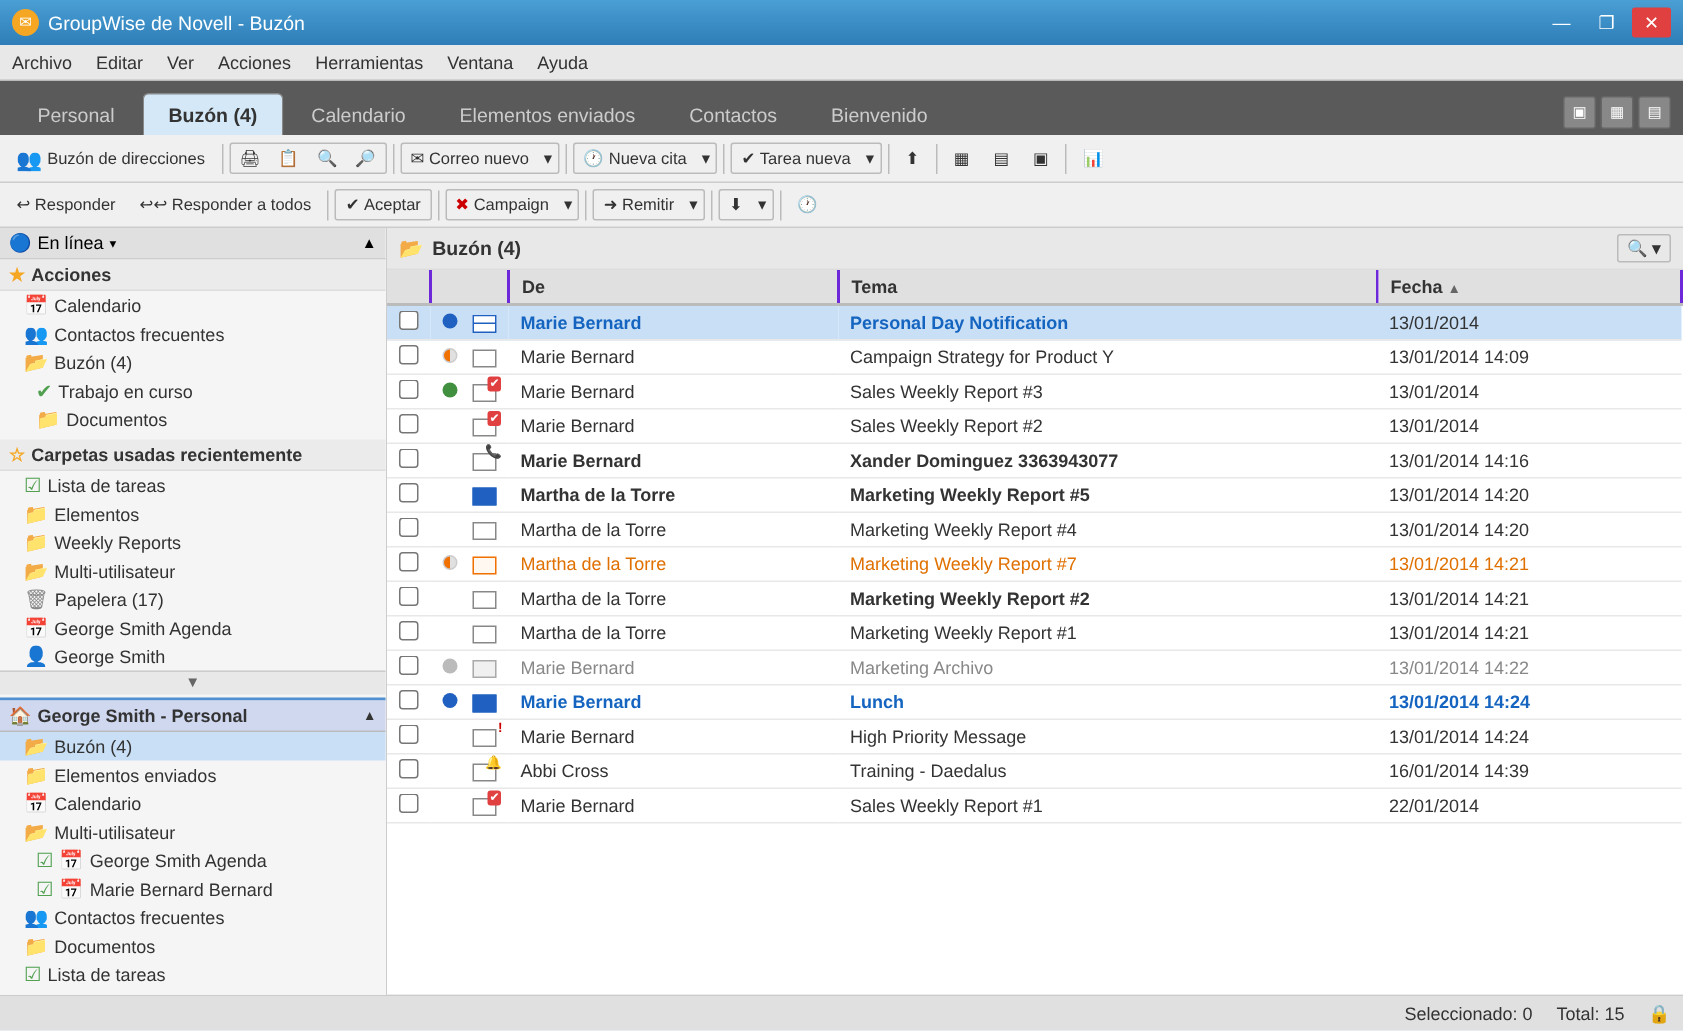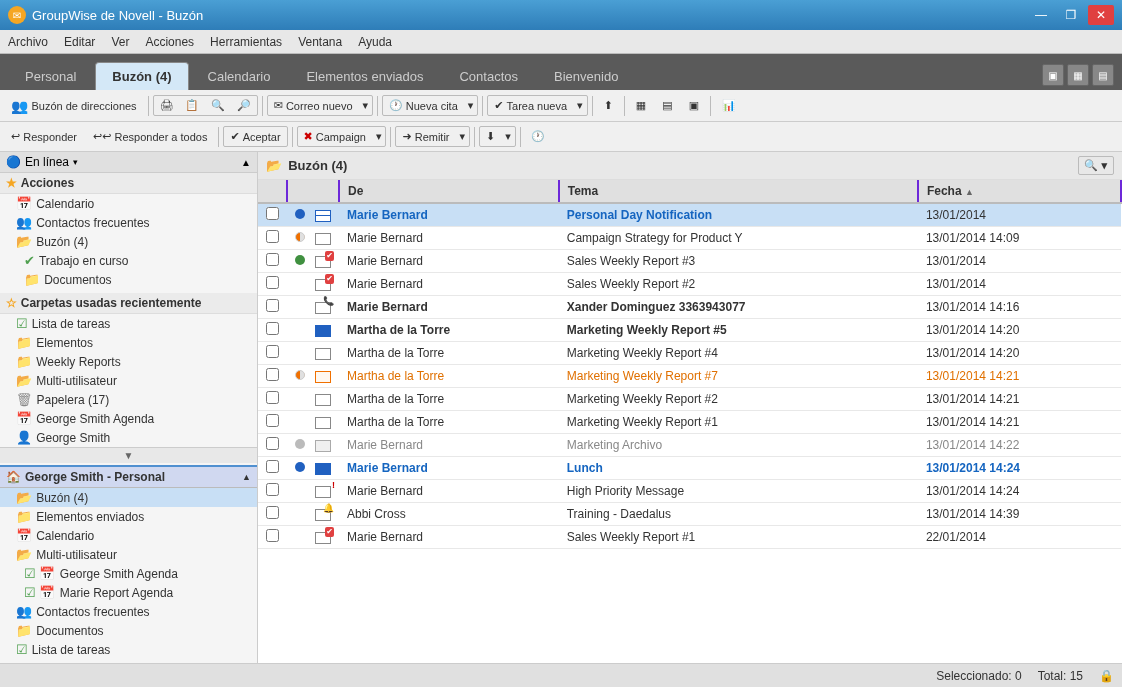--- a/index.html
+++ b/index.html
@@ -319,21 +319,21 @@
         <span class="label">Multi-utilisateur</span>
       </div>
       <div class="sidebar-item sidebar-item-indent2">
         <span class="icon" style="color:#50a050;">☑</span>
         <span class="icon" style="color:#3070b0;">📅</span>
         <span class="label">George Smith Agenda</span>
       </div>
       <div class="sidebar-item sidebar-item-indent2">
         <span class="icon" style="color:#50a050;">☑</span>
         <span class="icon" style="color:#3070b0;">📅</span>
-        <span class="label">Marie Report Agenda</span>
+        <span class="label">Marie Bernard Bernard</span>
       </div>
       <div class="sidebar-item sidebar-item-indent1">
         <span class="icon" style="color:#5090d0;">👥</span>
         <span class="label">Contactos frecuentes</span>
       </div>
       <div class="sidebar-item sidebar-item-indent1">
         <span class="icon" style="color:#f0c040;">📁</span>
         <span class="label">Documentos</span>
       </div>
       <div class="sidebar-item sidebar-item-indent1">
@@ -484,21 +484,21 @@
             <tr>
     <td class="checkbox-col">
       <input type="checkbox" style="">
     </td>
     <td style="white-space:nowrap;">
       <span style="display:inline-block;width:10px;height:10px;"></span>
       &nbsp;
       <span style="display:inline-block;width:16px;height:12px;border:1.5px solid #888;background:white;vertical-align:middle;"></span>
     </td>
     <td style="color:#333;font-weight:normal;">Martha de la Torre</td>
-    <td style="color:#333;font-weight:normal;">Marketing Weekly Report #2</td>
+    <td style="color:#333;font-weight:bold;">Marketing Weekly Report #2</td>
     <td style="color:#333;font-weight:normal;white-space:nowrap;">13/01/2014 14:21</td>
   </tr>
             <tr>
     <td class="checkbox-col">
       <input type="checkbox" style="">
     </td>
     <td style="white-space:nowrap;">
       <span style="display:inline-block;width:10px;height:10px;"></span>
       &nbsp;
       <span style="display:inline-block;width:16px;height:12px;border:1.5px solid #888;background:white;vertical-align:middle;"></span>
@@ -552,21 +552,21 @@
       <input type="checkbox" style="">
     </td>
     <td style="white-space:nowrap;">
       <span style="display:inline-block;width:10px;height:10px;"></span>
       &nbsp;
       <span style="position:relative;"><span style="display:inline-block;width:16px;height:12px;border:1.5px solid #888;background:white;vertical-align:middle;"></span>
     <span style="position:absolute;top:-4px;right:-4px;font-size:9px;">🔔</span></span>
     </td>
     <td style="color:#333;font-weight:normal;">Abbi Cross</td>
     <td style="color:#333;font-weight:normal;">Training - Daedalus</td>
-    <td style="color:#333;font-weight:normal;white-space:nowrap;">13/01/2014 14:39</td>
+    <td style="color:#333;font-weight:normal;white-space:nowrap;">16/01/2014 14:39</td>
   </tr>
             <tr>
     <td class="checkbox-col">
       <input type="checkbox" style="">
     </td>
     <td style="white-space:nowrap;">
       <span style="display:inline-block;width:10px;height:10px;"></span>
       &nbsp;
       <span style="position:relative;"><span style="display:inline-block;width:16px;height:12px;border:1.5px solid #888;background:white;vertical-align:middle;"></span>
     <span style="position:absolute;top:-3px;right:-3px;background:#e04040;border-radius:2px;color:white;font-size:8px;padding:0 1px;line-height:10px;">✔</span></span>

